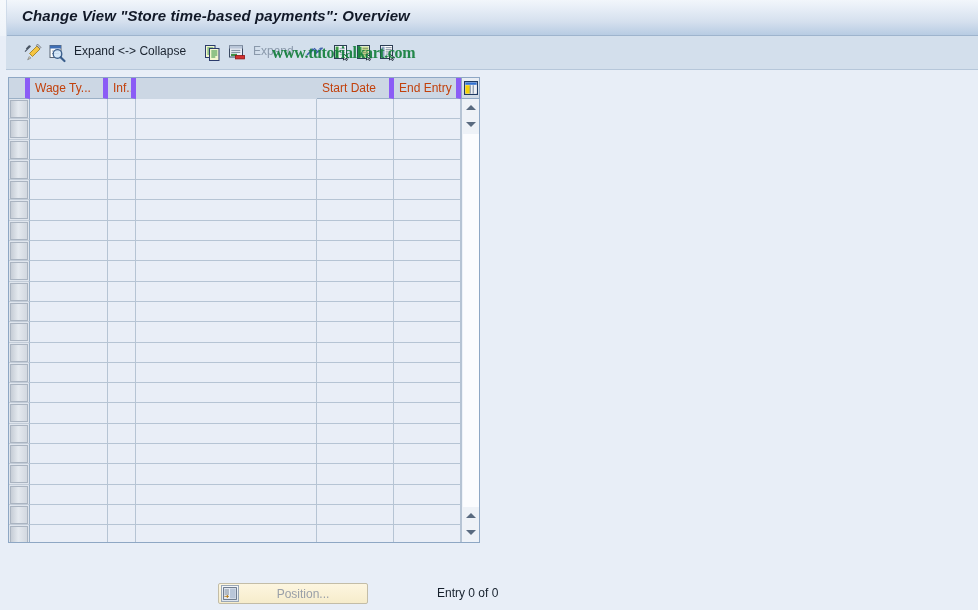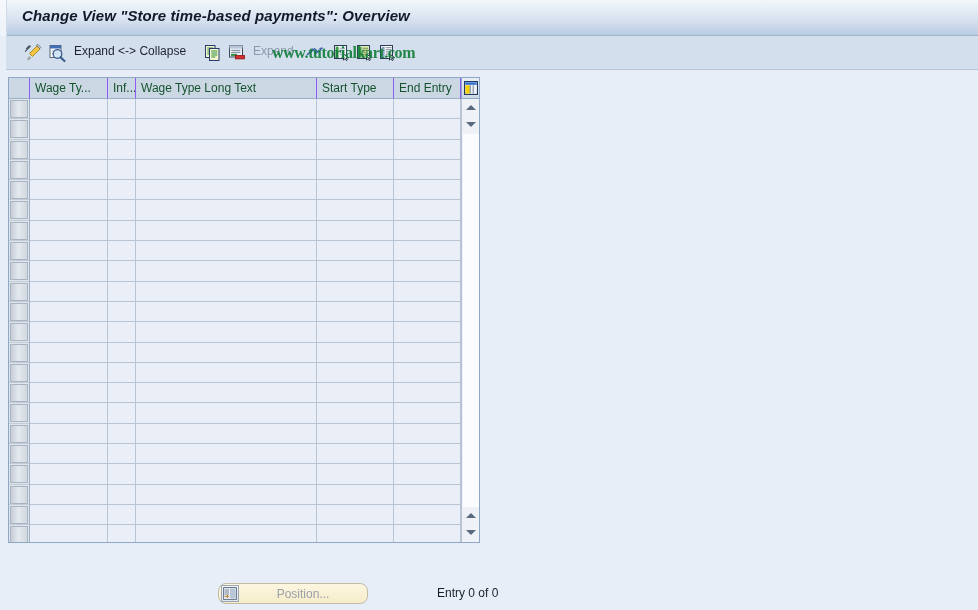--- a/index.html
+++ b/index.html
@@ -116,25 +116,25 @@
     width: 470px;
     height: 21px;
     background: #ccd7e4;
     box-sizing: border-box;
   }
   .th {
     position: absolute;
     top: 0;
     height: 21px;
     background: #ccd7e4;
-    border-right: 1px solid #8b5cf6;
+    border-right: 5px solid #8b5cf6;
     border-bottom: 1px solid #9bb0c6;
     box-sizing: border-box;
     font-size: 12px;
-    color: #14532d;
+    color: #c2410c;
     display: flex;
     align-items: center;
     padding-left: 5px;
     overflow: hidden;
     white-space: nowrap;
   }
   .th.corner { padding-left: 0; }
   .th-config {
     position: absolute;
     top: 0;
@@ -249,21 +249,21 @@
     white-space: nowrap;
   }
   .btn-position {
     position: absolute;
     left: 218px;
     top: 583px;
     width: 150px;
     height: 21px;
     background: linear-gradient(to bottom,#fdf6e0,#f6eccb);
     border: 1px solid #c3bda7;
-    border-radius: 8px;
+    border-radius: 2px;
     box-sizing: border-box;
     display: flex;
     align-items: center;
   }
   .btn-position .pbicon {
     width: 18px; height: 17px;
     margin-left: 2px;
     background: linear-gradient(to bottom,#f4f7fa,#dde5ee);
     border: 1px solid #9aa7b6;
     box-sizing: border-box;
@@ -395,22 +395,21 @@
   </div>
 
   <div class="watermark">www.tutorialkart.com</div>
 
   <div class="table-frame">
 
     <div class="thead">
       <div class="th corner" style="left:0px;width:21px;"></div>
       <div class="th" style="left:21px;width:78px;">Wage Ty...</div>
       <div class="th" style="left:99px;width:28px;">Inf...</div>
-      <div class="th" style="left:127px;width:181px;">Wage Type Long Text</div>
-      <div class="th" style="left:308px;width:77px;">Start Type</div>
+      <div class="th" style="left:308px;width:77px;">Start Date</div>
       <div class="th" style="left:385px;width:67px;">End Entry</div>
       <div class="th-config">
         <span>
           <svg class="ic" width="14" height="14" viewBox="0 0 14 14">
             <rect x="0.6" y="0.6" width="12.8" height="12.8" fill="#ffffff" stroke="#1f3a63" stroke-width="1.2"></rect>
             <rect x="1.4" y="1.4" width="11.2" height="2.4" fill="#2f6fd0"></rect>
             <rect x="1.4" y="4.2" width="4.4" height="8.4" fill="#f5d106"></rect>
             <rect x="6.2" y="4.2" width="2.6" height="8.4" fill="#eef1f5"></rect>
             <rect x="9.2" y="4.2" width="3.4" height="8.4" fill="#eef1f5"></rect>
             <path d="M6.2 4.2v8.4M9.2 4.2v8.4" stroke="#4b6280" stroke-width="0.8"></path>

